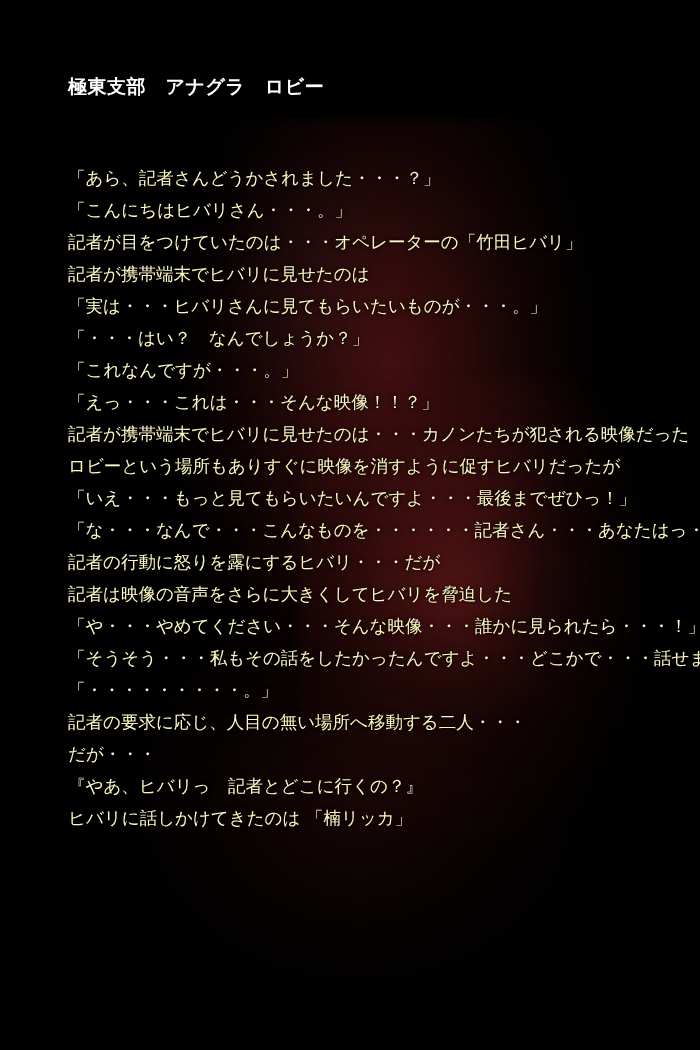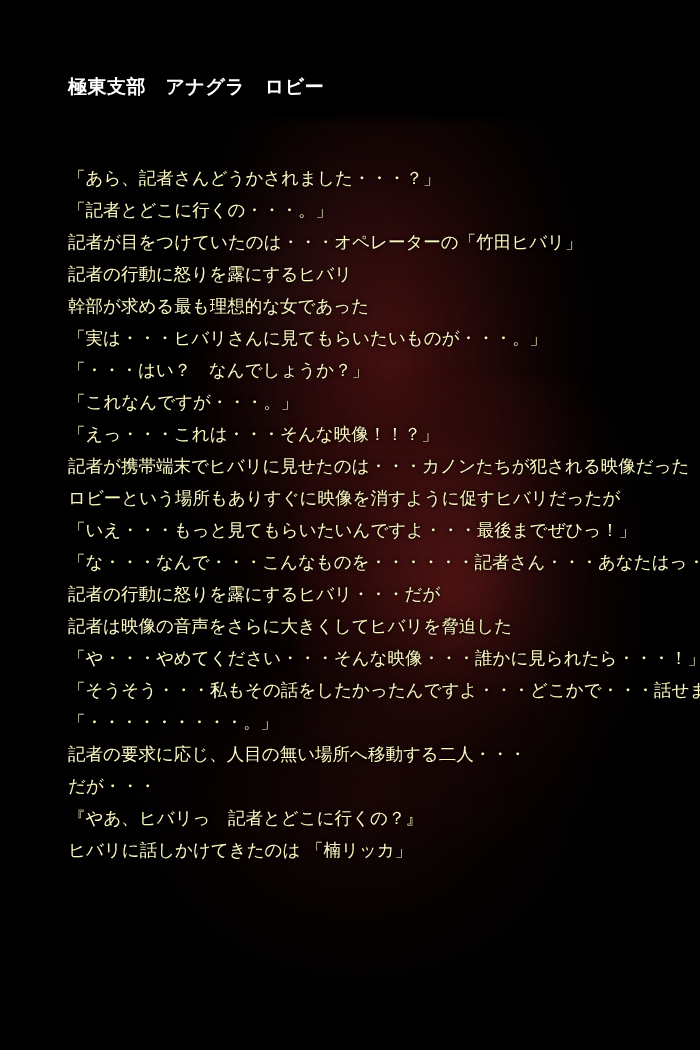--- a/index.html
+++ b/index.html
@@ -117,24 +117,23 @@
     <div class="bg-blob-a"></div>
     <div class="bg-blob-b"></div>
     <div class="bg-blob-c"></div>
     <div class="vignette"></div>
   </div>
 
   <div class="content">
     <div class="heading">極東支部　アナグラ　ロビー</div>
     <div class="body-text">
       <p class="line">「あら、記者さんどうかされました・・・？」</p>
-      <p class="line">「記者とどこに行くの・・・。」</p>
+      <p class="line">「こんにちはヒバリさん・・・。」</p>
       <p class="line">記者が目をつけていたのは・・・オペレーターの「竹田ヒバリ」</p>
-      <p class="line">記者の行動に怒りを露にするヒバリ</p>
-      <p class="line">幹部が求める最も理想的な女であった</p>
+      <p class="line">記者が携帯端末でヒバリに見せたのは</p>
       <p class="line">「実は・・・ヒバリさんに見てもらいたいものが・・・。」</p>
       <p class="line">「・・・はい？　なんでしょうか？」</p>
       <p class="line">「これなんですが・・・。」</p>
       <p class="line">「えっ・・・これは・・・そんな映像！！？」</p>
       <p class="line">記者が携帯端末でヒバリに見せたのは・・・カノンたちが犯される映像だった</p>
       <p class="line">ロビーという場所もありすぐに映像を消すように促すヒバリだったが</p>
       <p class="line">「いえ・・・もっと見てもらいたいんですよ・・・最後までぜひっ！」</p>
       <p class="line">「な・・・なんで・・・こんなものを・・・・・・記者さん・・・あなたはっ・・・！？」</p>
       <p class="line">記者の行動に怒りを露にするヒバリ・・・だが</p>
       <p class="line">記者は映像の音声をさらに大きくしてヒバリを脅迫した</p>

